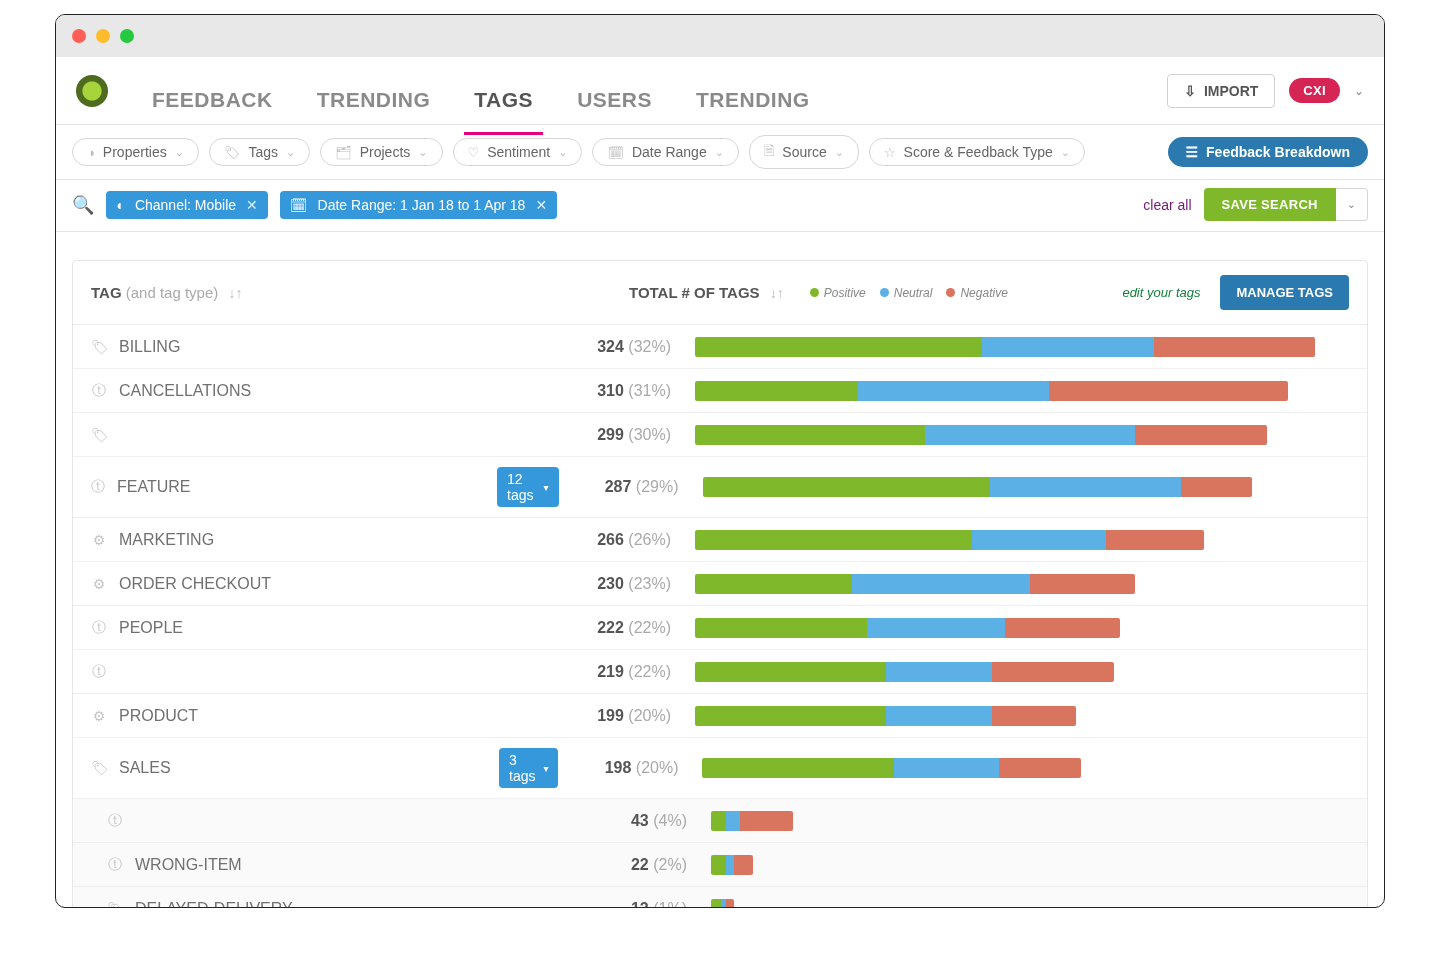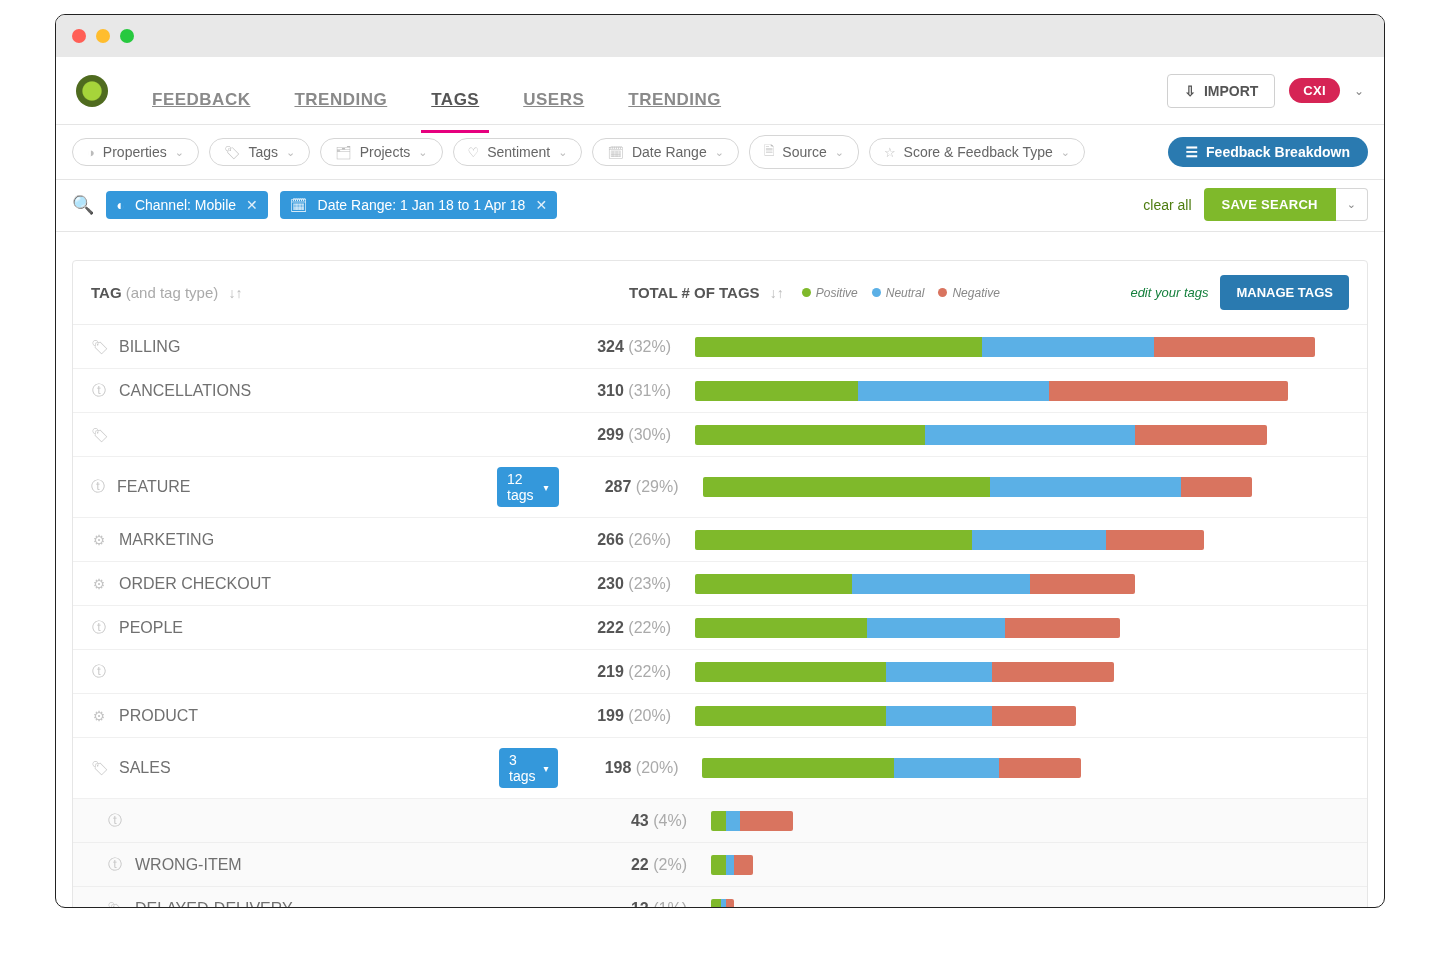--- a/index.html
+++ b/index.html
@@ -6,46 +6,46 @@
 body { font-family: -apple-system, "Helvetica Neue", Arial, sans-serif; background: #fff; color: #333; }
 .window { width: 1330px; height: 894px; margin: 14px auto 0; border: 1px solid #222; border-radius: 10px; overflow: hidden; background: #fff; position: relative; }
 .titlebar { height: 42px; background: #e8e8e8; display: flex; align-items: center; padding: 0 16px; }
 .traffic-dot { width: 14px; height: 14px; border-radius: 50%; margin-right: 10px; }
 .dot-red { background: #ff5f56; }
 .dot-yellow { background: #ffbd2e; }
 .dot-green { background: #27c93f; }
 .topnav { height: 68px; display: flex; align-items: center; padding: 0 20px; border-bottom: 1px solid #e5e5e5; }
 .logo { width: 32px; height: 32px; border-radius: 50%; background: radial-gradient(circle at 50% 50%, #a6d43a 0 40%, #4f6b1f 45% 70%, #253412 75% 100%); margin-right: 40px; }
 .nav-tabs { display: flex; gap: 36px; }
-.nav-tab { font-size: 17px; font-weight: 700; color: #8a8a8a; letter-spacing: .5px; padding: 40px 4px 22px; cursor: pointer; position: relative; text-decoration: underline; }
+.nav-tab { font-size: 21px; font-weight: 700; color: #8a8a8a; letter-spacing: .5px; padding: 40px 4px 22px; cursor: pointer; position: relative; }
 .nav-tab.active { color: #555; }
 .nav-tab.active::after { content:""; position:absolute; left:-6px; right:-6px; bottom:-1px; height:3px; background:#e6007e; }
 .top-right { margin-left: auto; display: flex; align-items: center; gap: 14px; }
 .btn-outline { background:#fff; border:1px solid #d0d0d0; border-radius:4px; padding:8px 16px; font-size:14px; font-weight:600; color:#555; cursor:pointer; display:flex; align-items:center; gap:8px; }
 .pill-cxi { background:#d62455; color:#fff; border-radius:14px; padding:5px 14px; font-size:13px; font-weight:700; letter-spacing:.3px; }
 .caret-down { font-size:12px; color:#888; }
 .filterbar { display:flex; align-items:center; gap:10px; padding:10px 16px; border-bottom:1px solid #e5e5e5; flex-wrap:wrap; }
 .chip { border:1px solid #d6d6d6; border-radius:16px; padding:5px 14px; font-size:14px; color:#666; display:flex; align-items:center; gap:8px; cursor:pointer; background:#fff; }
 .chip .ico { color:#bbb; font-size:13px; }
 .chip .cd { color:#bbb; font-size:11px; }
 .btn-feedback-breakdown { margin-left:auto; background:#2a7ab0; color:#fff; border-radius:16px; padding:7px 18px; font-size:14px; font-weight:600; display:flex; align-items:center; gap:8px; cursor:pointer; }
 .searchrow { display:flex; align-items:center; gap:12px; padding:8px 16px 10px; border-bottom:1px solid #e5e5e5; }
 .search-icon { color:#999; font-size:18px; }
 .blue-chip { background:#3498db; color:#fff; border-radius:4px; padding:6px 10px; font-size:14px; display:flex; align-items:center; gap:10px; }
 .blue-chip .x { opacity:.85; cursor:pointer; }
-.clear-all { margin-left:auto; color:#4d7c0f; font-size:14px; cursor:pointer; }
+.clear-all { margin-left:auto; color:#701a75; font-size:14px; cursor:pointer; }
 .btn-save { background:#7fb92b; color:#fff; border:none; border-radius:4px 0 0 4px; padding:9px 18px; font-size:13px; font-weight:700; letter-spacing:.3px; cursor:pointer; }
 .btn-save-dd { background:#fff; border:1px solid #d6d6d6; border-left:none; border-radius:0 4px 4px 0; padding:9px 11px; font-size:11px; color:#888; cursor:pointer; }
 .content { padding: 28px 16px 0; }
 .panel { border:1px solid #e6e6e6; border-radius:4px; overflow:hidden; }
 .panel-head { display:flex; align-items:center; padding:14px 18px; border-bottom:1px solid #eee; }
 .head-tag { font-size:15px; font-weight:700; color:#555; }
 .head-sub { color:#aaa; font-weight:400; font-style:normal; }
 .sort-ico { color:#bbb; font-size:14px; margin-left:6px; }
-.head-total { font-size:15px; font-weight:700; color:#555; margin-left: auto; width: 720px; display:flex; align-items:center; gap:0; }
+.head-total { font-size:15px; font-weight:700; color:#555; margin-left: auto; width: 720px; display:flex; align-items:center; gap:8px; }
 .legend { display:flex; gap:14px; font-size:12px; font-style:italic; color:#888; margin-left:18px; font-weight:400; }
 .legend span { display:flex; align-items:center; gap:5px; }
 .ldot { width:9px; height:9px; border-radius:50%; display:inline-block; }
 .lp { background:#7fb92b; } .ln { background:#5bb0e6; } .lg { background:#d9745f; }
 .edit-tags { margin-left:auto; font-style:italic; color:#15803d; font-size:13px; margin-right:12px; font-weight:400; }
 .btn-manage { background:#2a7ab0; color:#fff; border:none; border-radius:4px; padding:10px 16px; font-size:13px; font-weight:700; cursor:pointer; }
 .row { display:flex; align-items:center; padding:10px 18px; border-bottom:1px solid #f0f0f0; min-height:44px; }
 .row.sub { background:#fafafa; padding-left:34px; border-color:#eee; }
 .row-ico { width:16px; color:#c5c5c5; margin-right:12px; text-align:center; font-size:14px; }
 .row-name { font-size:16px; color:#707070; flex:0 0 380px; }

